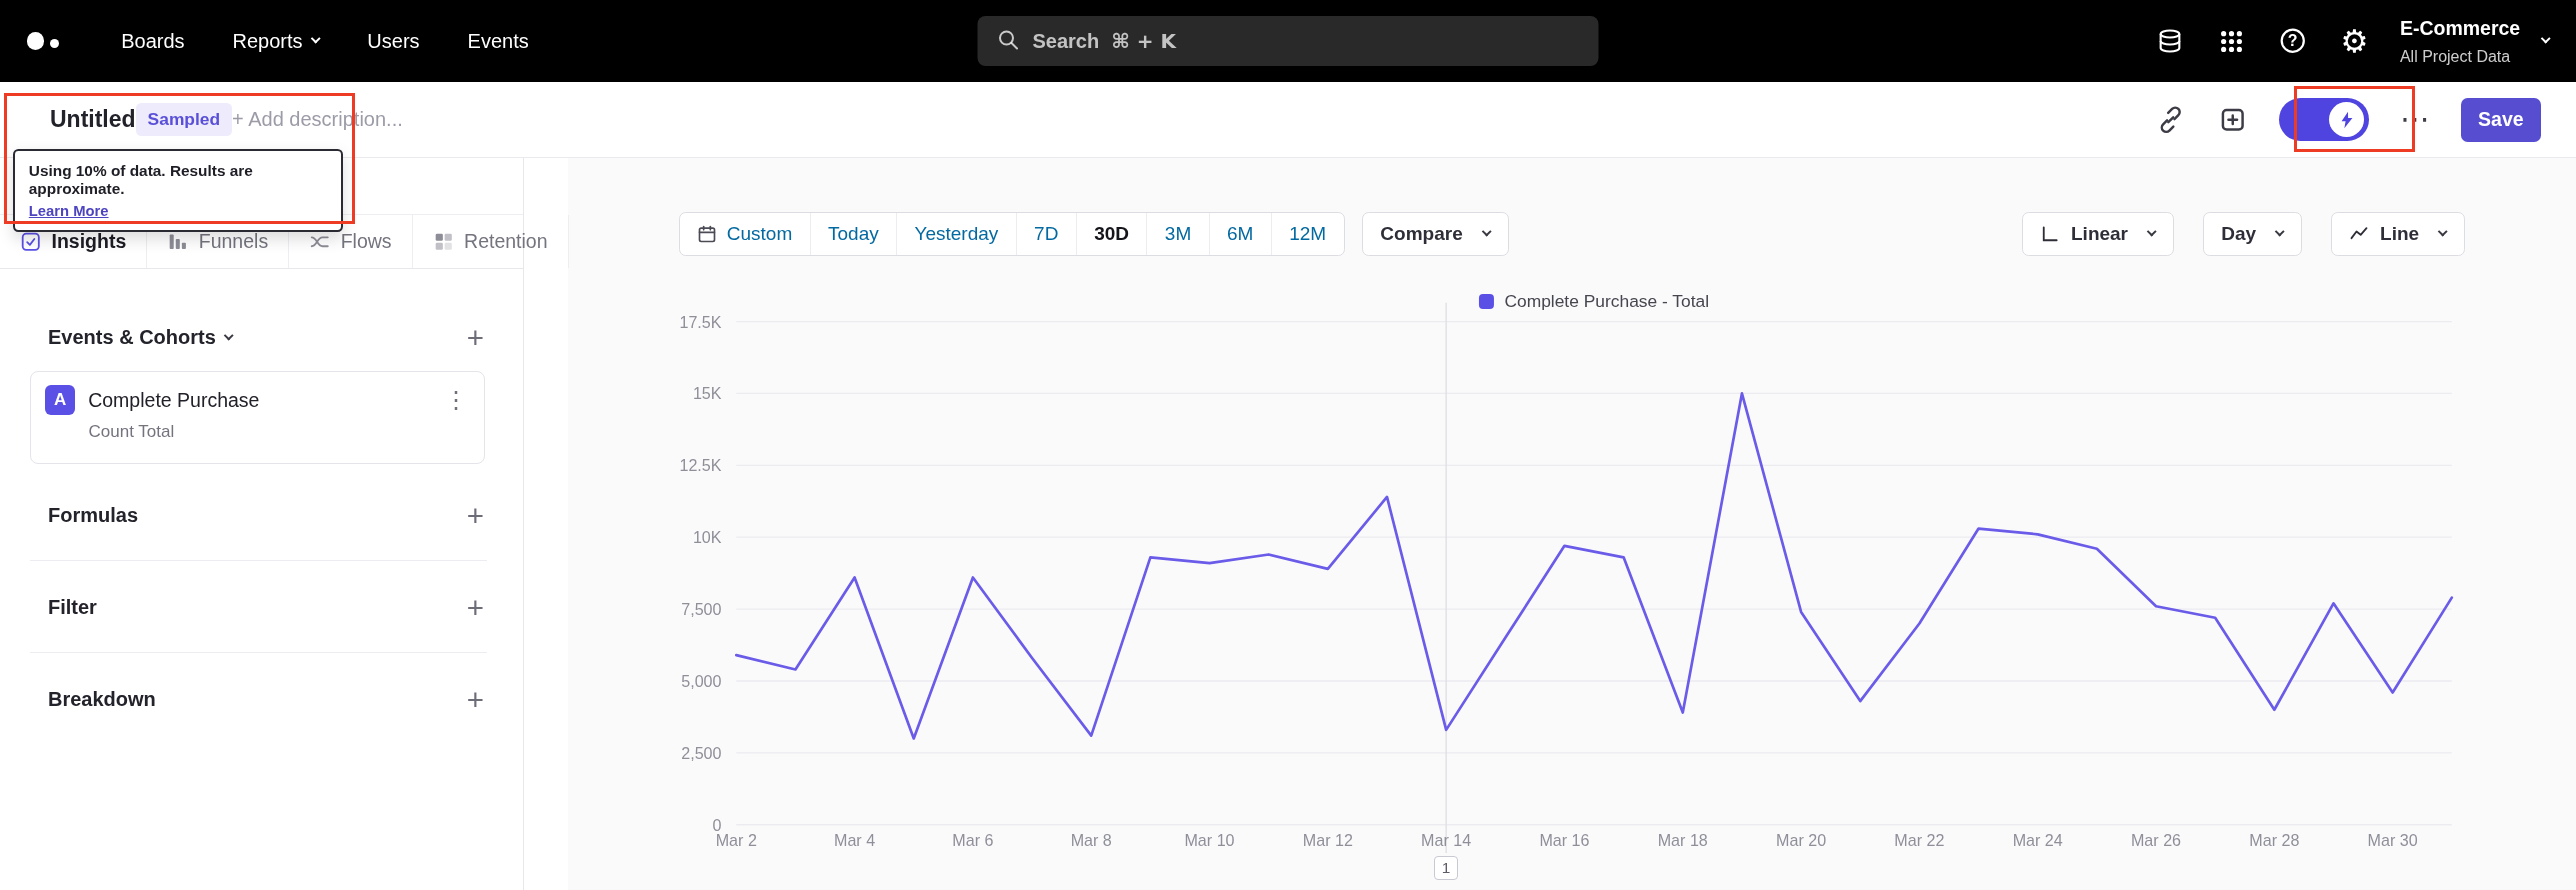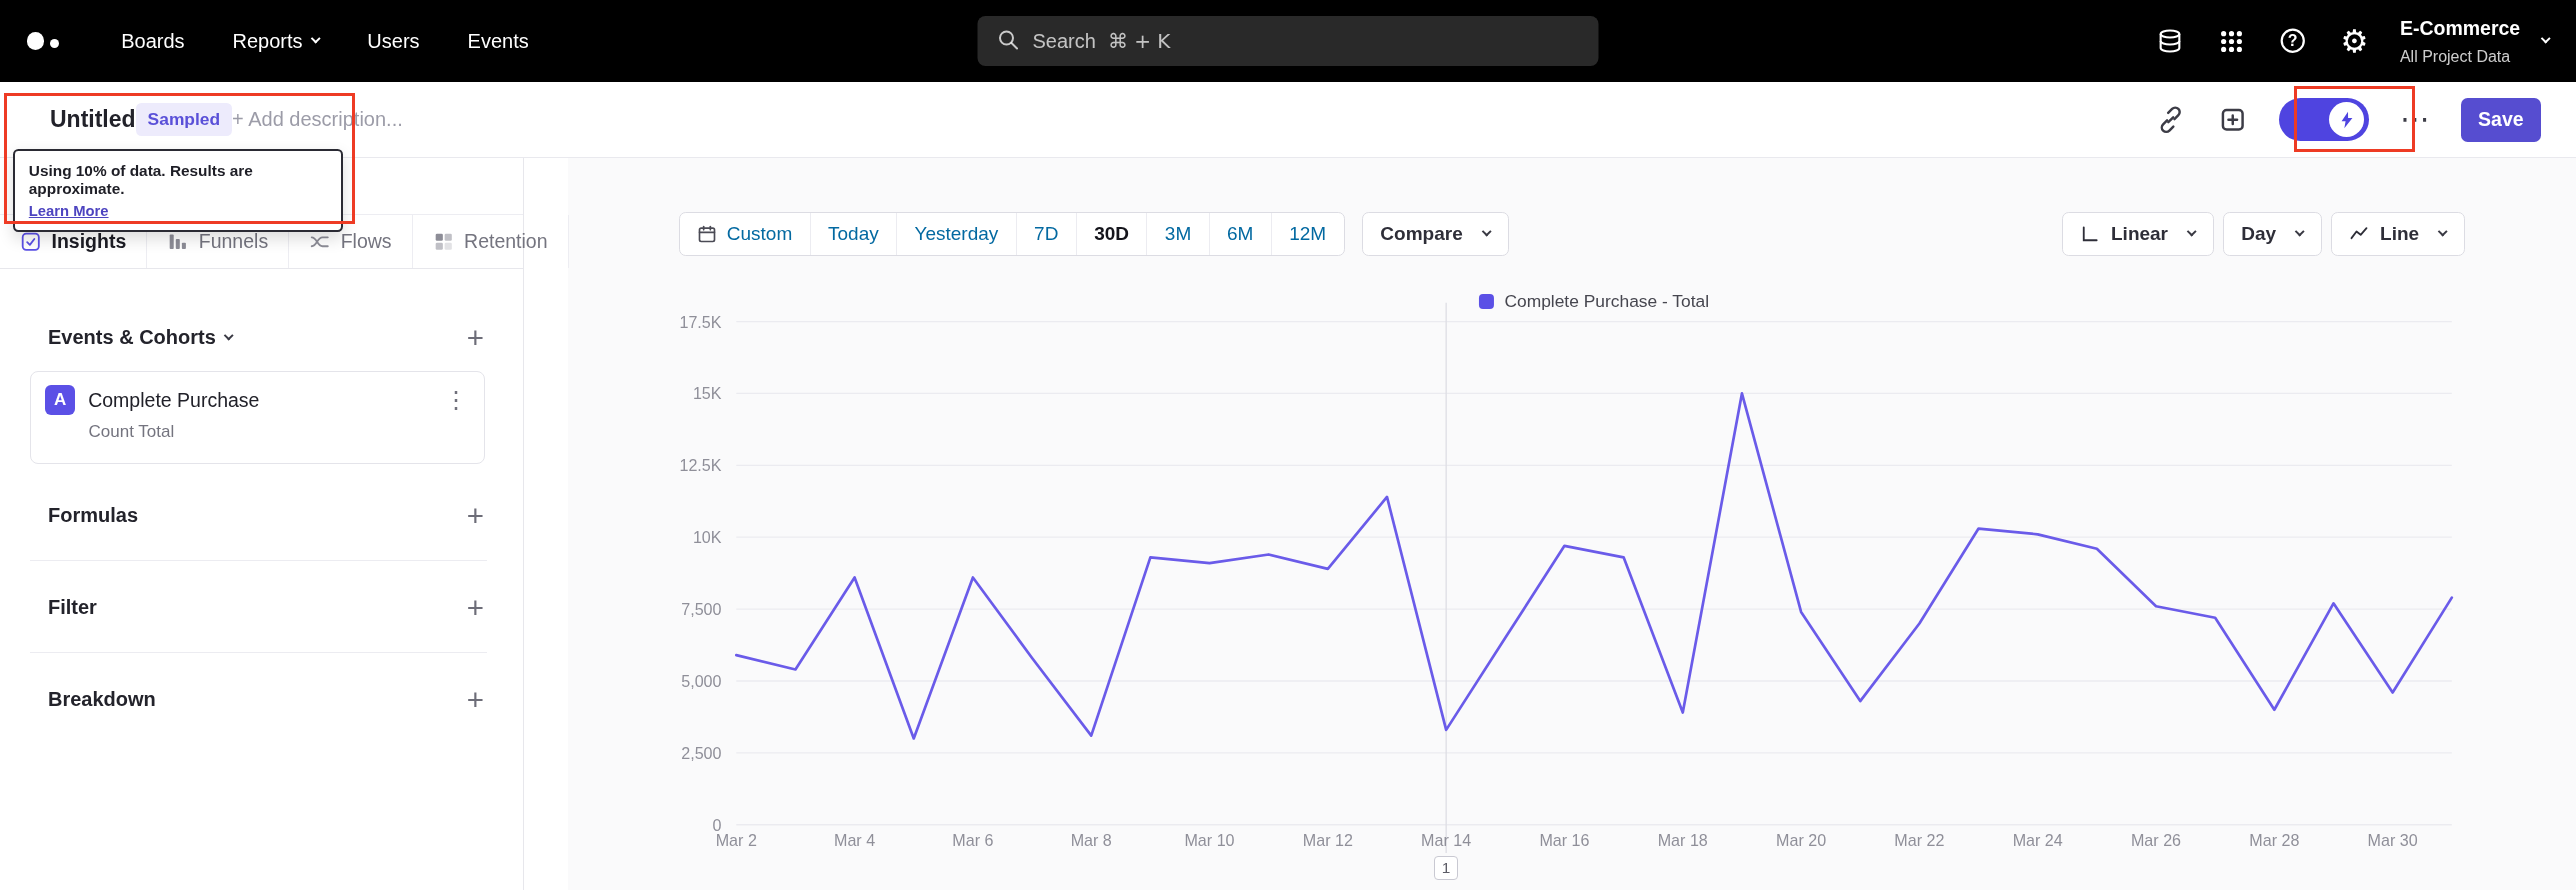--- a/index.html
+++ b/index.html
@@ -11,21 +11,21 @@
   
   .navbar { position:absolute; top:0; left:0; right:0; height:82px; background:#000000; display:flex; align-items:center; z-index:5; }
   .logo { margin-left:27px; display:flex; align-items:flex-end; gap:5.4px; }
   .logo i { display:block; border-radius:50%; background:#fff; }
   .logo .d1 { width:17.4px; height:17.4px; }
   .logo .d2 { width:9.4px; height:9.4px; margin-bottom:1.3px; }
   .nav-links { display:flex; align-items:center; gap:48px; margin-left:62px; }
   .nav-link { color:#ffffff; font-size:20px; font-weight:500; display:flex; align-items:center; cursor:pointer; }
   .chev { display:inline-block; width:7.4px; height:7.4px; border-right:2px solid currentColor; border-bottom:2px solid currentColor; transform:rotate(45deg) translate(-1.3px,-1.3px); margin-left:9.4px; }
   .chev.dark { border-color:#3a3a44; }
-  .search { position:absolute; left:50%; transform:translateX(-50%); width:621px; height:50px; border-radius:8px; background:rgba(255,255,255,0.16); display:flex; align-items:center; padding:0 19px; gap:12px; cursor:text; }
+  .search { position:absolute; left:50%; transform:translateX(-50%); width:621px; height:50px; border-radius:8px; background:rgba(255,255,255,0.16); display:flex; align-items:center; padding:0 19px; gap:12px; cursor:text;font-weight:bold; }
   .search .ph { color:rgba(255,255,255,0.72); font-size:20px; }
   .nav-right { position:absolute; right:27px; display:flex; align-items:center; gap:29.5px; }
   .nav-ico { width:32px; height:32px; display:flex; align-items:center; justify-content:center; color:#fff; cursor:pointer; }
   .gear-glyph { font-size:31px; color:#fff; line-height:1; }
   .project { display:flex; align-items:center; gap:12px; cursor:pointer; color:#fff; }
   .project .pn { font-size:19.5px; font-weight:700; }
   .project .ps { font-size:16px; opacity:.8; margin-top:8px; }
 
   
   .toolbar { position:absolute; top:82px; left:0; right:0; height:76px; background:#fff; border-bottom:1.3px solid #e9e9ee; display:flex; align-items:center; z-index:4; }
@@ -62,21 +62,21 @@
   .event-card { position:absolute; top:213px; left:29.5px; right:38px; height:93px; border:1.3px solid #e4e4ea; border-radius:8px; background:#fff; cursor:pointer; }
   .ec-row1 { display:flex; align-items:center; gap:13.4px; padding:13.4px 16px 0 14.8px; }
   .avatar { width:29.5px; height:29.5px; border-radius:6px; background:#5b50e6; color:#fff; font-size:17px; font-weight:700; display:flex; align-items:center; justify-content:center; }
   .ec-name { flex:1; font-size:19.5px; color:#212129; }
   .dots-v { font-size:24px; color:#6f6f7a; cursor:pointer; line-height:1; }
   .ec-metric { margin:6.7px 0 0 58px; font-size:17px; color:#74747f; cursor:pointer; }
 
   
   .main { position:absolute; top:158px; left:568px; right:0; bottom:0; background:#fafafb; }
   .controls-left { position:absolute; top:54px; left:111px; display:flex; align-items:center; gap:17.4px; }
-  .controls-right { position:absolute; top:54px; right:111px; display:flex; align-items:flex-start; gap:9px; }
+  .controls-right { position:absolute; top:54px; right:111px; display:flex; align-items:flex-start; gap:29px; }
   .seg { display:flex; align-items:stretch; height:44px; background:#fff; border:1.3px solid #dcdce3; border-radius:6.7px; overflow:hidden; }
   .seg-item { display:flex; align-items:center; gap:9.4px; padding:0 17.4px; font-size:19px; color:#0369a1; border-left:0.7px solid #ececf1; cursor:pointer; white-space:nowrap; }
   .seg-item:first-child { border-left:none; }
   .seg-item.selected { color:#15151c; font-weight:700; }
   .btn { height:44px; display:flex; align-items:center; gap:10.7px; background:#fff; border:1.3px solid #dcdce3; border-radius:6.7px; padding:0 17.4px; font-size:19px; font-weight:600; color:#2e2e38; cursor:pointer; white-space:nowrap; }
   .legend { position:absolute; top:133px; left:1026px; transform:translateX(-50%); display:flex; align-items:center; gap:10.7px; }
   .legend .sw { width:14.8px; height:14.8px; border-radius:4px; background:#5b50e6; }
   .legend .lt { font-size:17.4px; color:#46464f; }
   .chart-svg { position:absolute; left:71px; top:130px; width:1845px; height:577px; }
   .annot-badge { position:absolute; top:698px; width:24px; height:24px; transform:translateX(-50%); background:#fff; border:1.3px solid #c9c9d2; border-radius:4px; color:#5c5c66; font-size:15.4px; display:flex; align-items:center; justify-content:center; cursor:pointer; }

